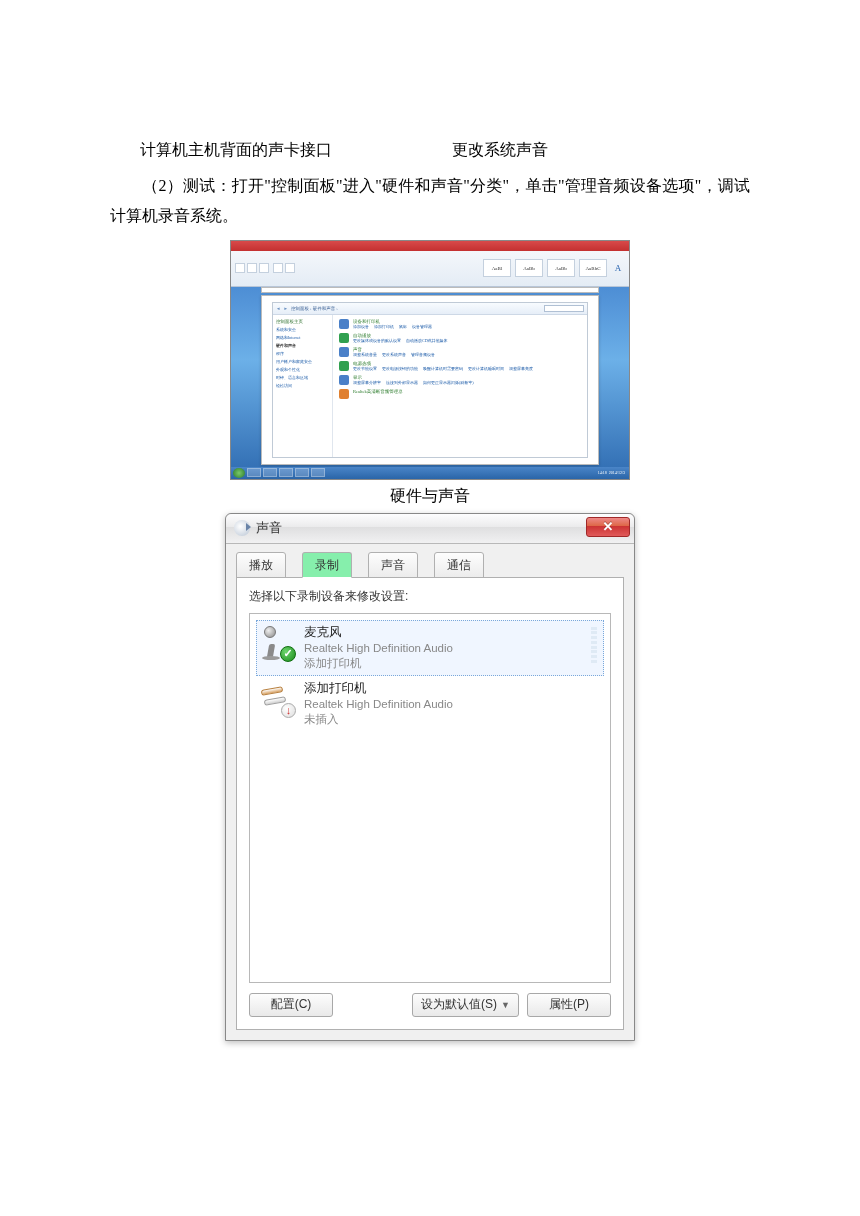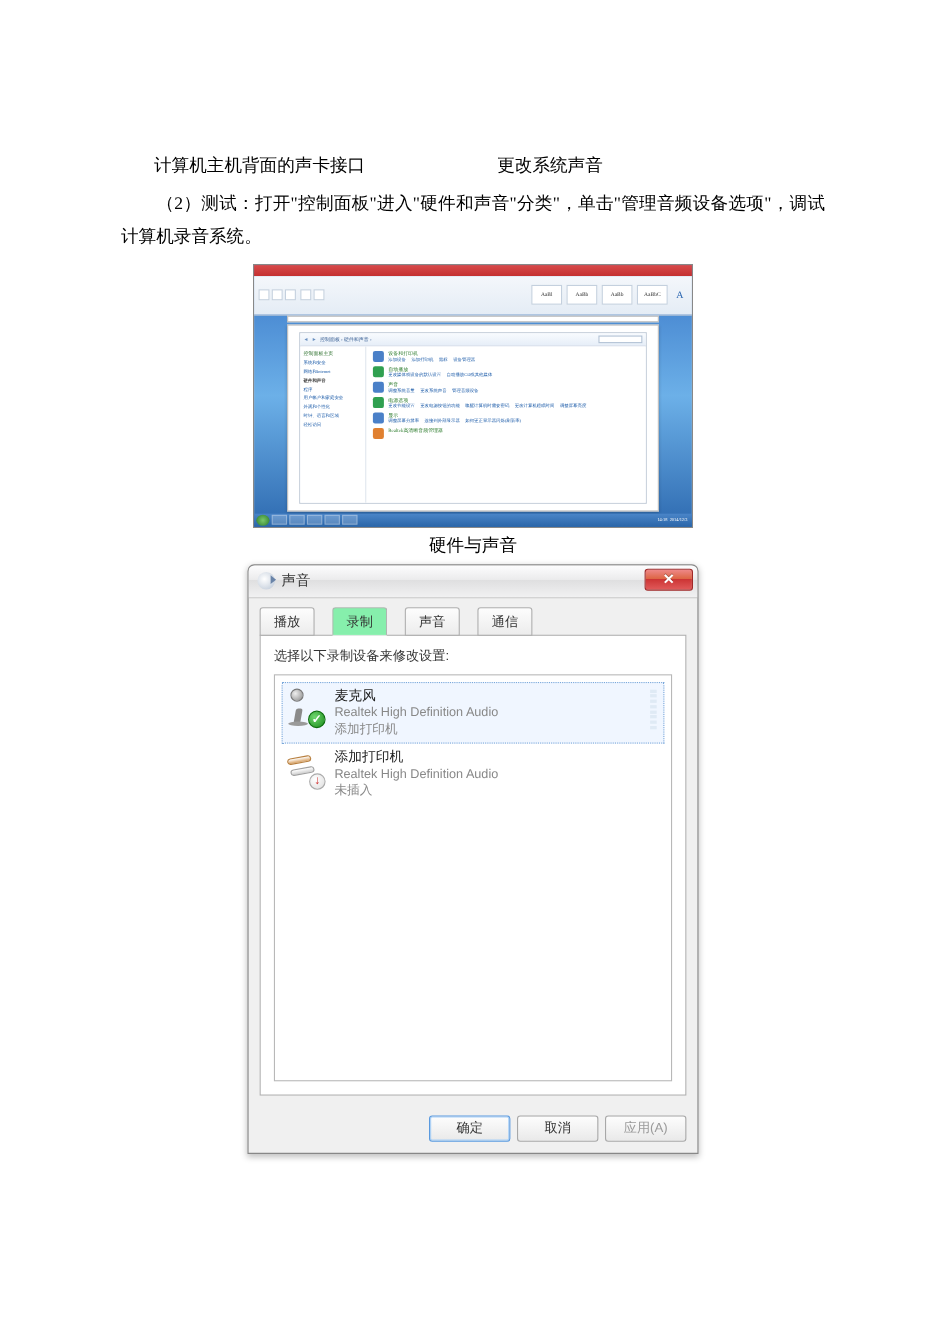--- a/index.html
+++ b/index.html
@@ -405,20 +405,24 @@
             </div>
           </div>
           <div class="txt">
             <div class="nm">添加打印机</div>
             <div class="sub">Realtek High Definition Audio</div>
             <div class="sub">未插入</div>
           </div>
         </div>
 
       </div>
+      <div class="btn-row">
+        <div class="w7btn">配置(C)</div>
+        <div class="spacer"></div>
+        <div class="w7btn">
+          <span>设为默认值(S)</span>
+            <span class="arrow">▼</span>
+        </div>
+        <div class="w7btn">属性(P)</div>
+      </div>
     </div>
   </div>
-  <div class="dlg-btns">
-    <div class="w7btn default">确定</div>
-    <div class="w7btn">取消</div>
-    <div class="w7btn disabled">应用(A)</div>
-  </div>
 </div>
 
 </body></html>

